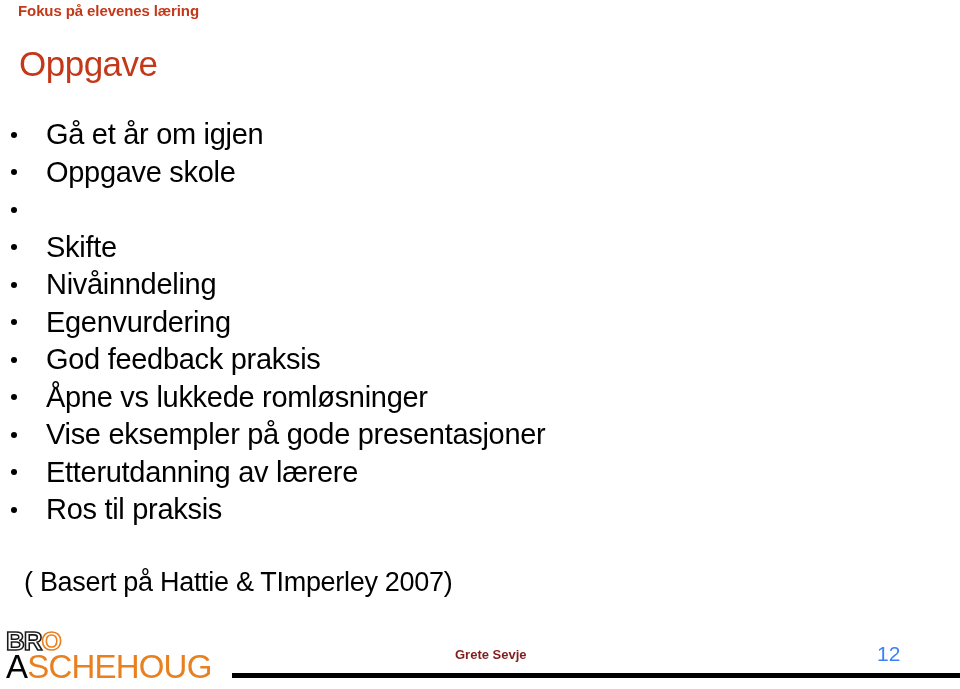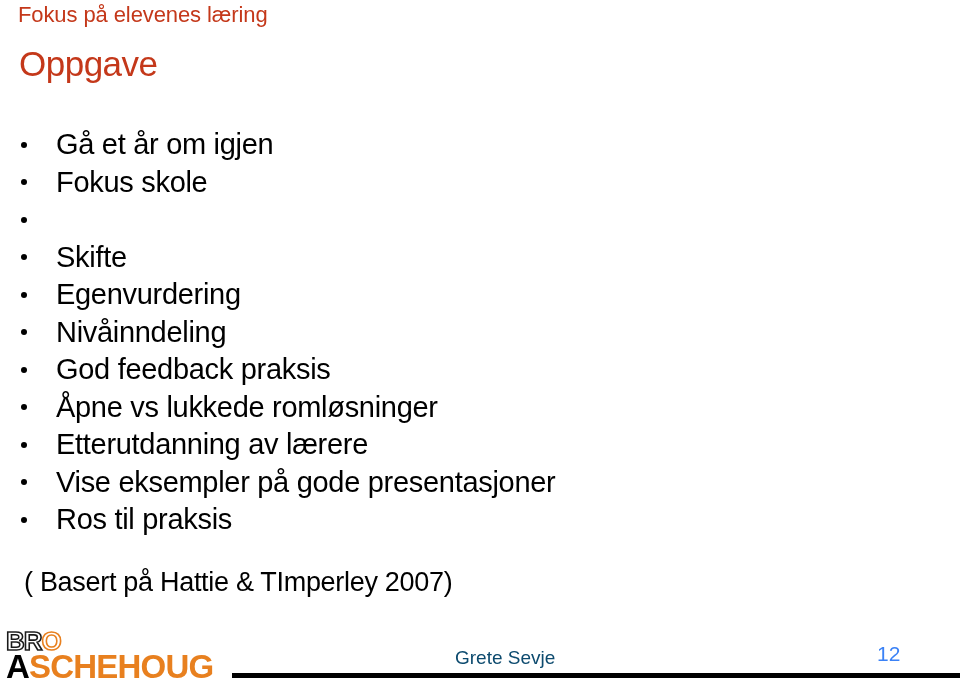--- a/index.html
+++ b/index.html
@@ -23,22 +23,22 @@
     width: 960px;
     height: 689px;
     background: #ffffff;
   }
 
   
   #kicker {
     position: absolute;
     left: 18px;
     top: 2px;
-    font-size: 22px;
-    font-weight: normal;
+    font-size: 15px;
+    font-weight: bold;
     letter-spacing: -0.1px;
     color: #c4381a;
     white-space: nowrap;
   }
 
   #slide-title {
     position: absolute;
     left: 19px;
     top: 36px;
     font-size: 35px;
@@ -48,21 +48,21 @@
     color: #c4381a;
     white-space: nowrap;
   }
 
   
   #bullet-list {
     position: absolute;
     left: 0px;
     top: 116px;
     width: 900px;
-    margin: 10px;
+    margin: 0;
     padding: 0;
     list-style: none;
   }
   #bullet-list li {
     position: relative;
     height: 37.5px;
     line-height: 37.5px;
     padding-left: 46px;
     font-size: 29px;
     letter-spacing: -0.3px;
@@ -123,45 +123,46 @@
   #logo .logo-top .logo-o {
     -webkit-text-stroke: 1.6px #e8801f;
     color: transparent;
   }
   #logo .logo-bottom {
     position: absolute;
     left: 0;
     top: 22px;
     font-size: 33px;
     line-height: 33px;
-    font-weight: bold;
+    font-weight: normal;
     letter-spacing: -0.8px;
     color: #e8801f;
   }
   #logo .logo-bottom .logo-a {
     color: #000000;
   }
 
   #footer-rule {
     position: absolute;
     left: 232px;
     top: 53px;
     width: 728px;
     height: 5px;
     background: #000000;
   }
 
   #footer-author {
     position: absolute;
     left: 455px;
     top: 27px;
-    font-size: 19px;
+    font-size: 13px;
     letter-spacing: 0px;
-    color: #0c4a6e;
-    white-space: nowrap;
+    color: #7f1d1d;
+    white-space: nowrap;
+    font-weight: bold;
   }
 
   #page-number {
     position: absolute;
     left: 877px;
     top: 22px;
     font-size: 21px;
     color: #3b82f6;
     white-space: nowrap;
   }
@@ -175,52 +176,52 @@
 
   <div id="slide-title">Oppgave</div>
 
   <ul id="bullet-list">
     <li>
       <span class="bullet-dot"></span>
       <span>Gå et år om igjen</span>
     </li>
     <li>
       <span class="bullet-dot"></span>
-      <span>Fokus skole</span>
+      <span>Oppgave skole</span>
     </li>
     <li>
       <span class="bullet-dot"></span>
     </li>
     <li>
       <span class="bullet-dot"></span>
       <span>Skifte</span>
     </li>
     <li>
       <span class="bullet-dot"></span>
+      <span>Nivåinndeling</span>
+    </li>
+    <li>
+      <span class="bullet-dot"></span>
       <span>Egenvurdering</span>
     </li>
     <li>
       <span class="bullet-dot"></span>
-      <span>Nivåinndeling</span>
-    </li>
-    <li>
-      <span class="bullet-dot"></span>
       <span>God feedback praksis</span>
     </li>
     <li>
       <span class="bullet-dot"></span>
       <span>Åpne vs lukkede romløsninger</span>
     </li>
     <li>
       <span class="bullet-dot"></span>
+      <span>Vise eksempler på gode presentasjoner</span>
+    </li>
+    <li>
+      <span class="bullet-dot"></span>
       <span>Etterutdanning av lærere</span>
-    </li>
-    <li>
-      <span class="bullet-dot"></span>
-      <span>Vise eksempler på gode presentasjoner</span>
     </li>
     <li>
       <span class="bullet-dot"></span>
       <span>Ros til praksis</span>
     </li>
   </ul>
 
   <div id="source-note">( Basert på Hattie &amp; TImperley 2007)</div>
 
   <div id="footer">

